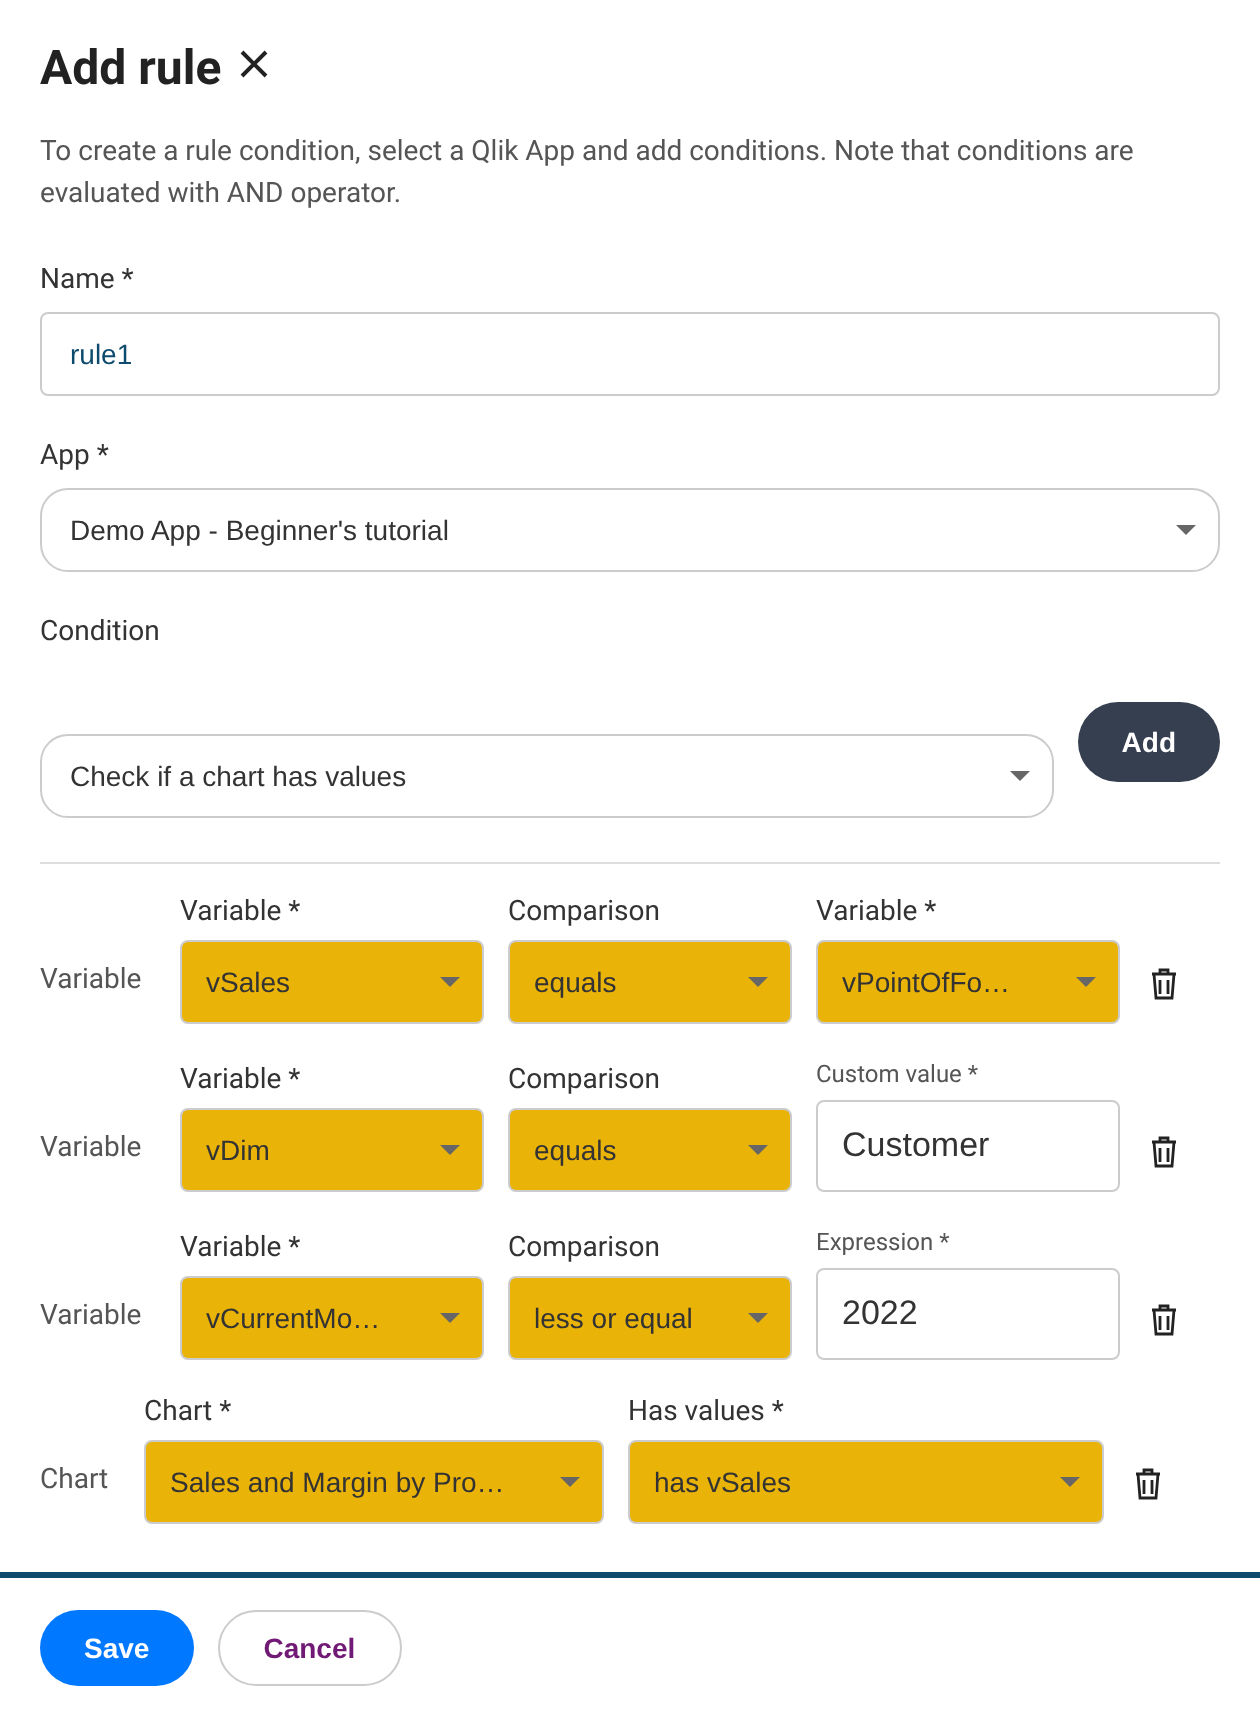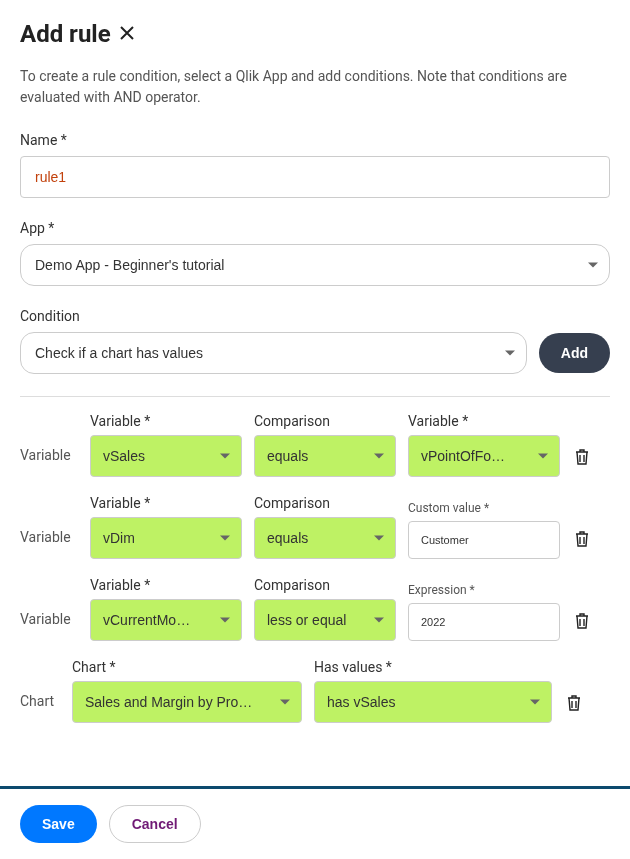--- a/index.html
+++ b/index.html
@@ -53,21 +53,21 @@
       font-size: 14px;
       color: #333;
       margin-bottom: 8px;
     }
     .text-input {
       width: 100%;
       padding: 12px 14px;
       border: 1px solid #ccc;
       border-radius: 4px;
       font-size: 14px;
-      color: #c2410c;
+      color: #0c4a6e;
       background: #fff;
     }
     .select-wrap {
       position: relative;
       width: 100%;
     }
     .select-box {
       width: 100%;
       padding: 12px 34px 12px 14px;
       border: 1px solid #ccc;
@@ -93,20 +93,21 @@
       border-top: 5px solid #666;
       pointer-events: none;
     }
     .condition-row {
       display: flex;
       gap: 12px;
       align-items: center;
     }
     .condition-row .select-wrap {
       flex: 1;
+      margin-top: 35px;
     }
     .add-btn {
       background: #363f4f;
       color: #fff;
       border: none;
       border-radius: 20px;
       padding: 12px 22px;
       font-size: 14px;
       font-weight: 600;
       cursor: pointer;
@@ -146,34 +147,34 @@
     .col-header-sm {
       font-size: 12px;
       color: #555;
     }
     .small-select {
       padding: 12px 30px 12px 12px;
       border: 1px solid #ccc;
       border-radius: 4px;
       font-size: 14px;
       color: #333;
-      background: #bef264;
+      background: #eab308;
       text-align: left;
       cursor: pointer;
       width: 100%;
       white-space: nowrap;
       overflow: hidden;
       text-overflow: ellipsis;
       position: relative;
     }
     .small-input {
       padding: 12px 12px;
       border: 1px solid #ccc;
       border-radius: 4px;
-      font-size: 11px;
+      font-size: 17px;
       color: #333;
       background: #fff;
       width: 100%;
     }
     .delete-btn {
       background: none;
       border: none;
       cursor: pointer;
       padding: 0;
       width: 20px;

